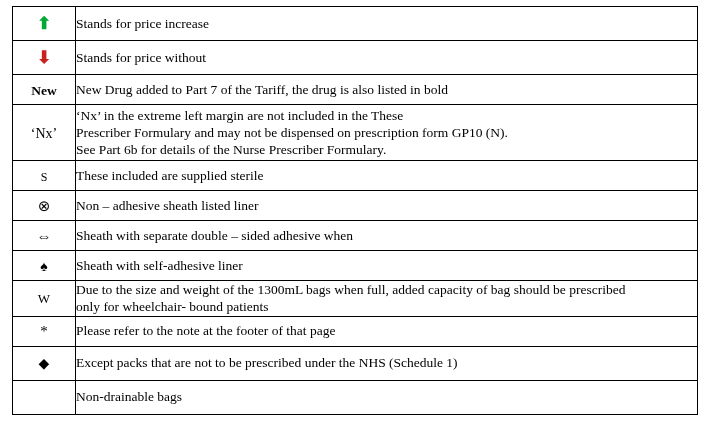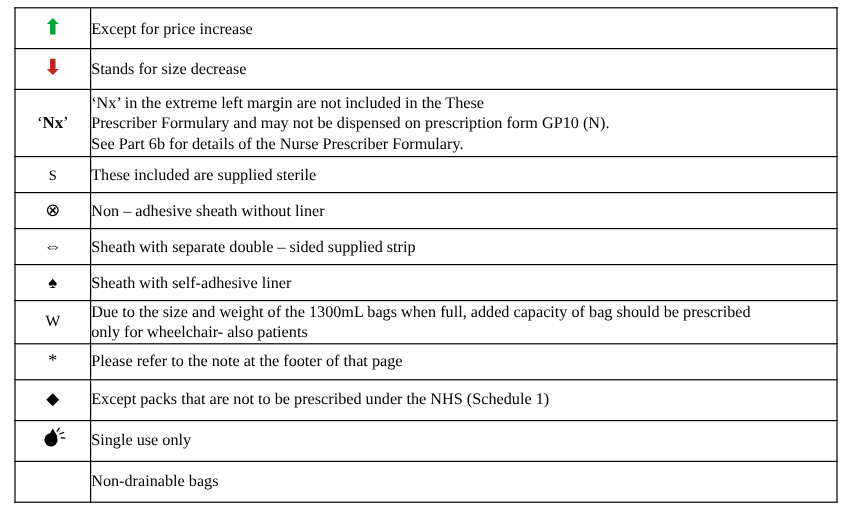--- a/index.html
+++ b/index.html
@@ -57,21 +57,21 @@
     font-size: 17px;
     font-weight: bold;
   }
   .new-word {
     font-weight: bold;
     font-size: 13.5px;
   }
   .nx-word {
     font-size: 14px;
   }
-  .nx-word b { font-weight: bold; }
+  .nx-word b { font-weight: normal; }
   .s-letter {
     font-size: 12px;
   }
   .w-letter {
     font-size: 13px;
   }
   .star {
     font-size: 15px;
   }
   .circle-x {
@@ -130,33 +130,41 @@
 </head>
 <body>
 
 <table class="legend-table">
   <tbody>
     <tr class="r-tall">
       <td class="sym-cell">
         <span class="glyph arrow-up">⬆</span>
       </td>
       <td class="desc-cell">
-        <span class="line">Except for price increase</span>
+        <span class="line">Stands for price increase</span>
       </td>
     </tr>
 
     <tr class="r-tall">
       <td class="sym-cell">
         <span class="glyph arrow-down">⬇</span>
       </td>
       <td class="desc-cell">
-        <span class="line">Stands for size decrease</span>
-      </td>
-    </tr>
-
+        <span class="line">Stands for price without</span>
+      </td>
+    </tr>
+
+    <tr class="r-med">
+      <td class="sym-cell">
+        <span class="glyph new-word">New</span>
+      </td>
+      <td class="desc-cell">
+        <span class="line">New Drug added to Part 7 of the Tariff, the drug is also listed in bold</span>
+      </td>
+    </tr>
 
     <tr class="r-nx">
       <td class="sym-cell">
         <span class="glyph nx-word">‘<b>Nx</b>’</span>
       </td>
       <td class="desc-cell">
         <span class="line">‘Nx’ in the extreme left margin are not included in the These</span>
         <span class="line">Prescriber Formulary and may not be dispensed on prescription form GP10 (N).</span>
         <span class="line">See Part 6b for details of the Nurse Prescriber Formulary.</span>
       </td>
@@ -169,49 +177,49 @@
       <td class="desc-cell">
         <span class="line">These included are supplied sterile</span>
       </td>
     </tr>
 
     <tr class="r-med">
       <td class="sym-cell">
         <span class="glyph circle-x">⊗</span>
       </td>
       <td class="desc-cell">
-        <span class="line">Non – adhesive sheath without liner</span>
+        <span class="line">Non – adhesive sheath listed liner</span>
       </td>
     </tr>
 
     <tr class="r-med">
       <td class="sym-cell">
         <span class="glyph double-arrow">⇔</span>
       </td>
       <td class="desc-cell">
-        <span class="line">Sheath with separate double – sided supplied strip</span>
+        <span class="line">Sheath with separate double – sided adhesive when</span>
       </td>
     </tr>
 
     <tr class="r-med">
       <td class="sym-cell">
         <span class="glyph spade">♠</span>
       </td>
       <td class="desc-cell">
         <span class="line">Sheath with self-adhesive liner</span>
       </td>
     </tr>
 
     <tr class="r-tall">
       <td class="sym-cell">
         <span class="glyph w-letter">W</span>
       </td>
       <td class="desc-cell">
         <span class="line">Due to the size and weight of the 1300mL bags when full, added capacity of bag should be prescribed</span>
-        <span class="line">only for wheelchair- also patients</span>
+        <span class="line">only for wheelchair- bound patients</span>
       </td>
     </tr>
 
     <tr class="r-med">
       <td class="sym-cell">
         <span class="glyph star">*</span>
       </td>
       <td class="desc-cell">
         <span class="line">Please refer to the note at the footer of that page</span>
       </td>
@@ -219,34 +227,20 @@
 
     <tr class="r-tall">
       <td class="sym-cell">
         <span class="glyph diamond">◆</span>
       </td>
       <td class="desc-cell">
         <span class="line">Except packs that are not to be prescribed under the NHS (Schedule 1)</span>
       </td>
     </tr>
 
-    <tr class="r-tall">
-      <td class="sym-cell">
-        <span class="drop-icon">
-          <span class="tip"></span>
-          <span class="ball"></span>
-          <span class="ray r1 r1h"></span>
-          <span class="ray r2"></span>
-          <span class="ray r3"></span>
-        </span>
-      </td>
-      <td class="desc-cell">
-        <span class="line">Single use only</span>
-      </td>
-    </tr>
 
     <tr class="r-tall">
       <td class="sym-cell">
         
       </td>
       <td class="desc-cell">
         <span class="line">Non-drainable bags</span>
       </td>
     </tr>
   </tbody>

